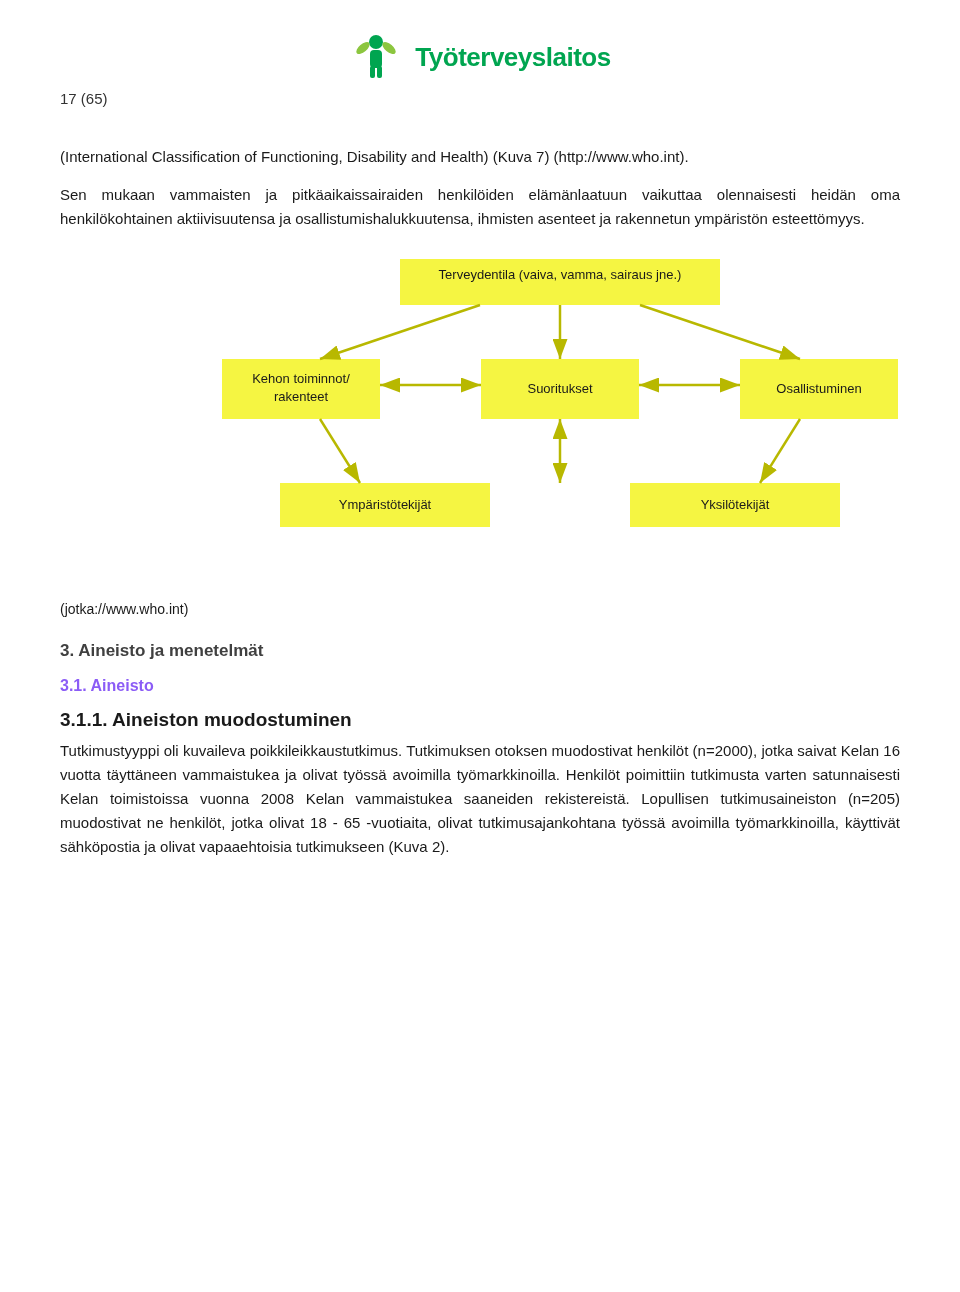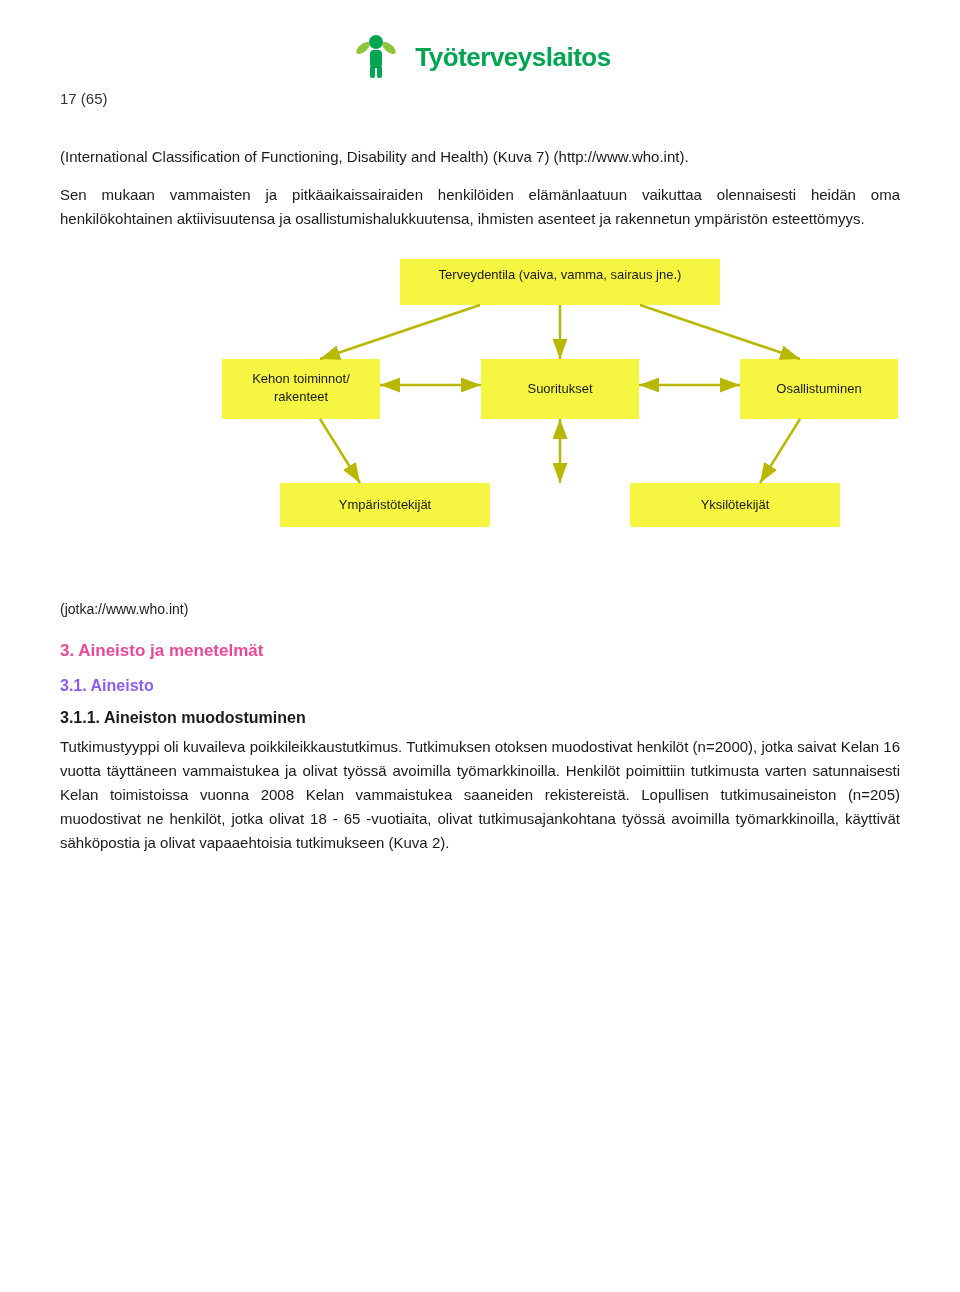--- a/index.html
+++ b/index.html
@@ -73,31 +73,31 @@
       margin-bottom: 24px;
       color: #1a1a1a;
     }
 
     
     .section-heading {
       font-size: 17px;
       font-weight: bold;
       margin-top: 22px;
       margin-bottom: 10px;
-      color: #ec4899;
+      color: #404040;
     }
     .subsection-heading {
       font-size: 16px;
       font-weight: bold;
       margin-top: 16px;
       margin-bottom: 8px;
       color: #8b5cf6;
     }
     .subsubsection-heading {
-      font-size: 16px;
+      font-size: 19px;
       font-weight: bold;
       margin-top: 14px;
       margin-bottom: 8px;
       color: #1a1a1a;
     }
   </style>
 </head>
 <body>
 
 <div class="header">

